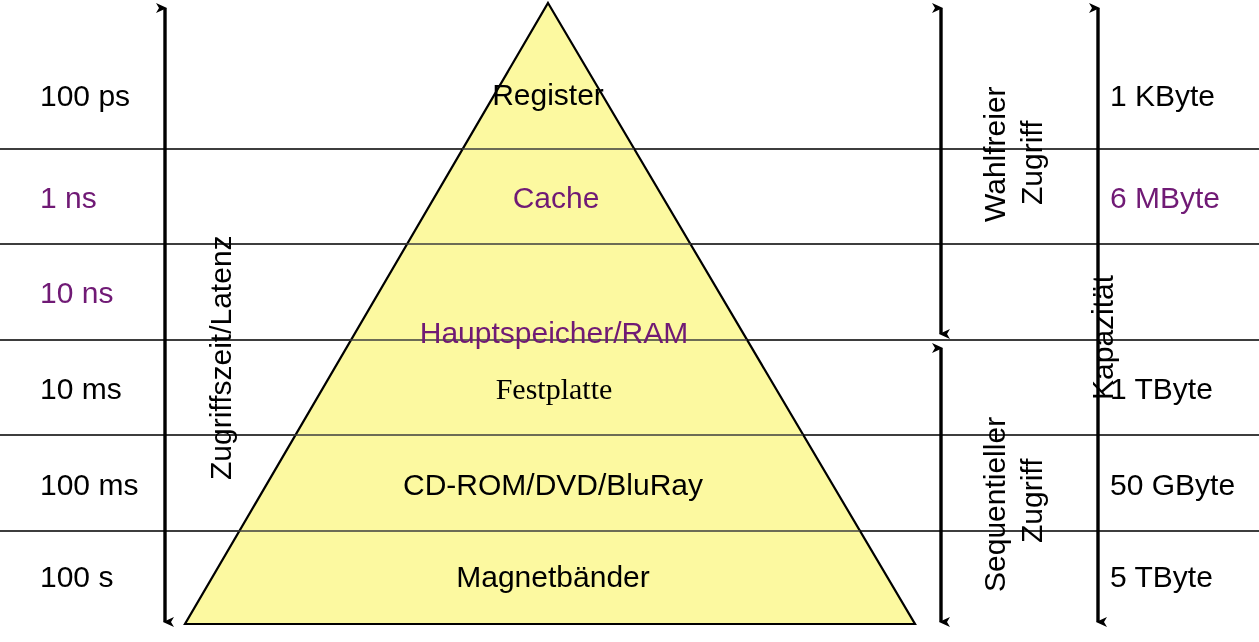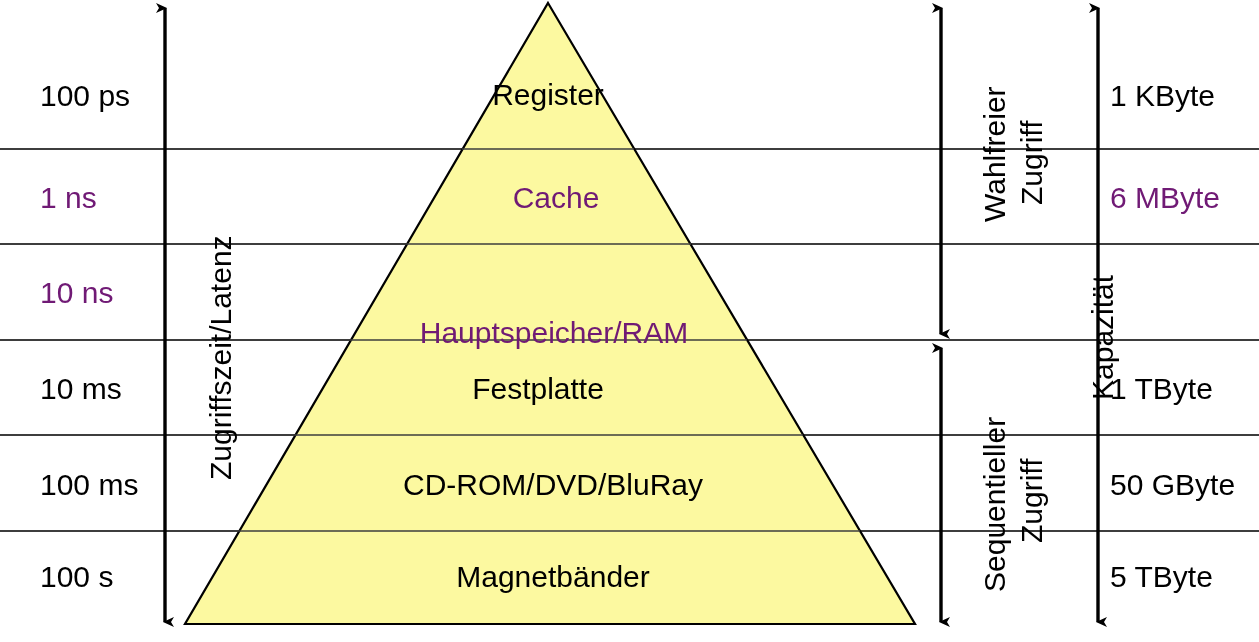--- a/index.html
+++ b/index.html
@@ -107,21 +107,21 @@
   <div class="lbl latency-label blue" style="left:40px; top:278px;">10 ns</div>
   <div class="lbl latency-label" style="left:40px; top:374px;">10 ms</div>
   <div class="lbl latency-label" style="left:40px; top:470px;">100 ms</div>
   <div class="lbl latency-label" style="left:40px; top:562px;">100 s</div>
 
   <div class="vlabel" style="left:206px; top:480px;">Zugriffszeit/Latenz</div>
 
   <div class="lbl tier-label" style="left:548px; top:80px;text-align:center;">Register</div>
   <div class="lbl tier-label blue" style="left:548px; top:183px;margin-left:8px;">Cache</div>
   <div class="lbl tier-label blue" style="left:554px; top:278px;margin-top:40px;">Hauptspeicher/RAM</div>
-  <div class="lbl tier-label" style="left:538px; top:374px;">Festplatte</div>
+  <div class="lbl tier-label" style="left:554px; top:374px;font-family:Liberation Serif, serif;">Festplatte</div>
   <div class="lbl tier-label" style="left:553px; top:470px;">CD-ROM/DVD/BluRay</div>
   <div class="lbl tier-label" style="left:553px; top:562px;">Magnetbänder</div>
 
   <div class="vlabel" style="left:980px; top:222px;">Wahlfreier</div>
   <div class="vlabel" style="left:1017px; top:205px;">Zugriff</div>
 
   <div class="vlabel" style="left:980px; top:592px;">Sequentieller</div>
   <div class="vlabel" style="left:1017px; top:543px;">Zugriff</div>
 
   <div class="lbl capacity-label" style="left:1110px; top:81px;">1 KByte</div>

